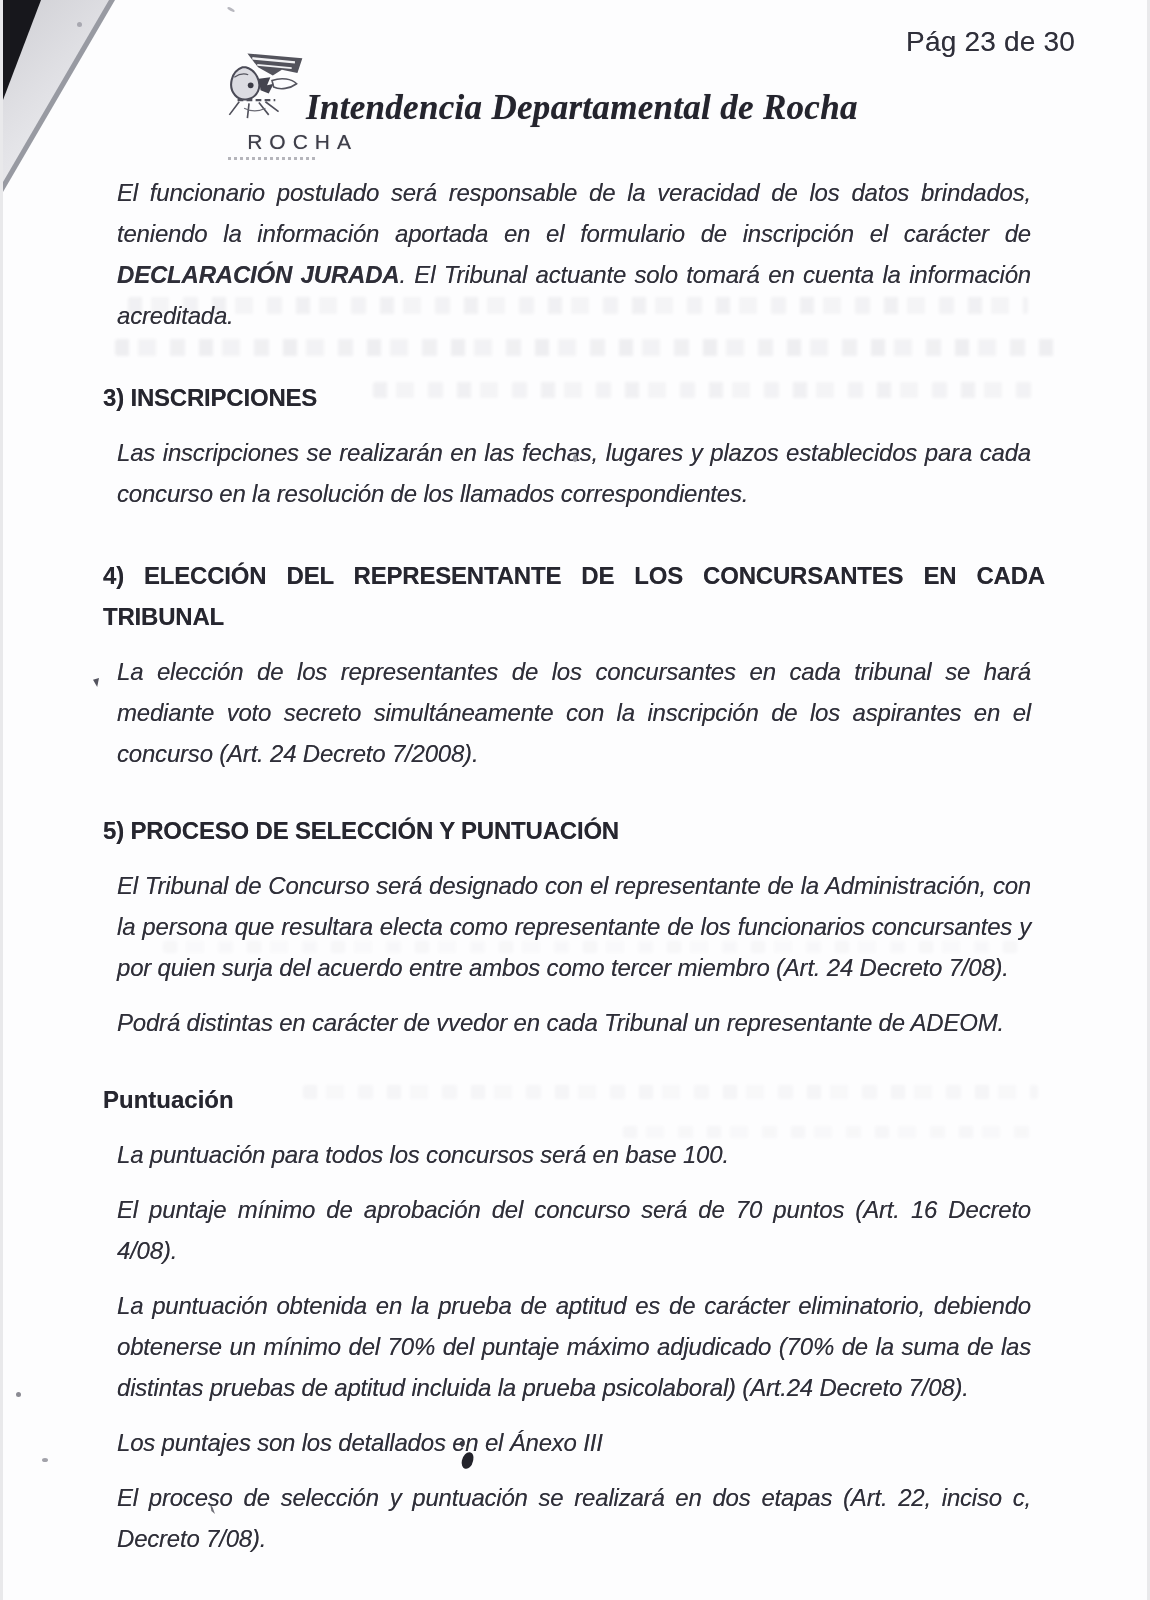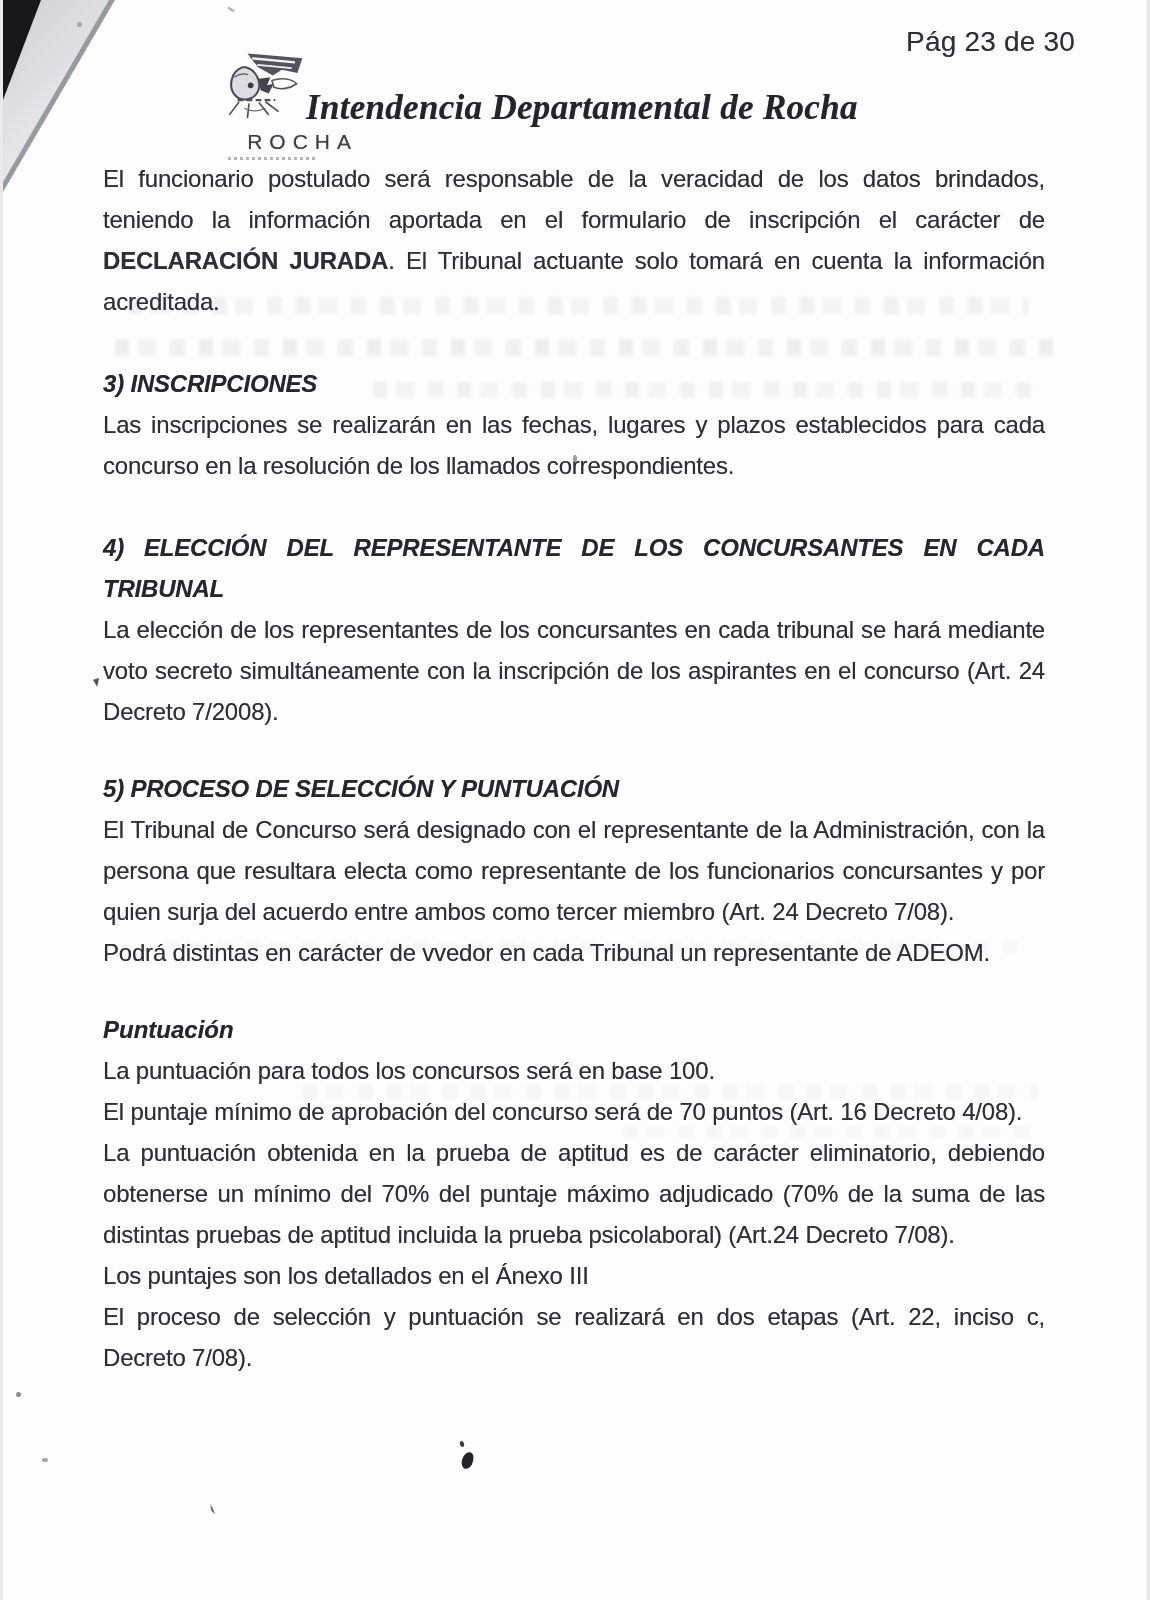--- a/index.html
+++ b/index.html
@@ -42,23 +42,23 @@
     font-family:Liberation Serif, serif;
   }
 
   
   .content {
     position:absolute; left:100px; top:158px; width:942px;
     font-size:24px; line-height:41px; letter-spacing:-.2px;
     color:#2e2e38; text-align:justify;
     text-shadow:0 0 .5px rgba(46,46,56,.55);
   }
-  .content p  { margin:0; }
+  .content p  { margin:14px;font-style:italic; }
   .content h2 { margin:0; font-size:24px; line-height:41px; font-weight:700;
-                color:#26262f; text-align:justify;font-style:italic; }
+                color:#26262f; text-align:justify; }
   .gap  { margin-top:41px !important; }
   .gap2 { margin-top:36px !important; }
   .punt-head { font-size:26px; letter-spacing:0; }
 
   
   .ghost {
     position:absolute; filter:blur(1.6px); border-radius:3px;
     background:repeating-linear-gradient(90deg,
       rgba(66,66,88,.60) 0 14px, rgba(66,66,88,0) 14px 23px,
       rgba(66,66,88,.42) 23px 41px, rgba(66,66,88,0) 41px 55px,

